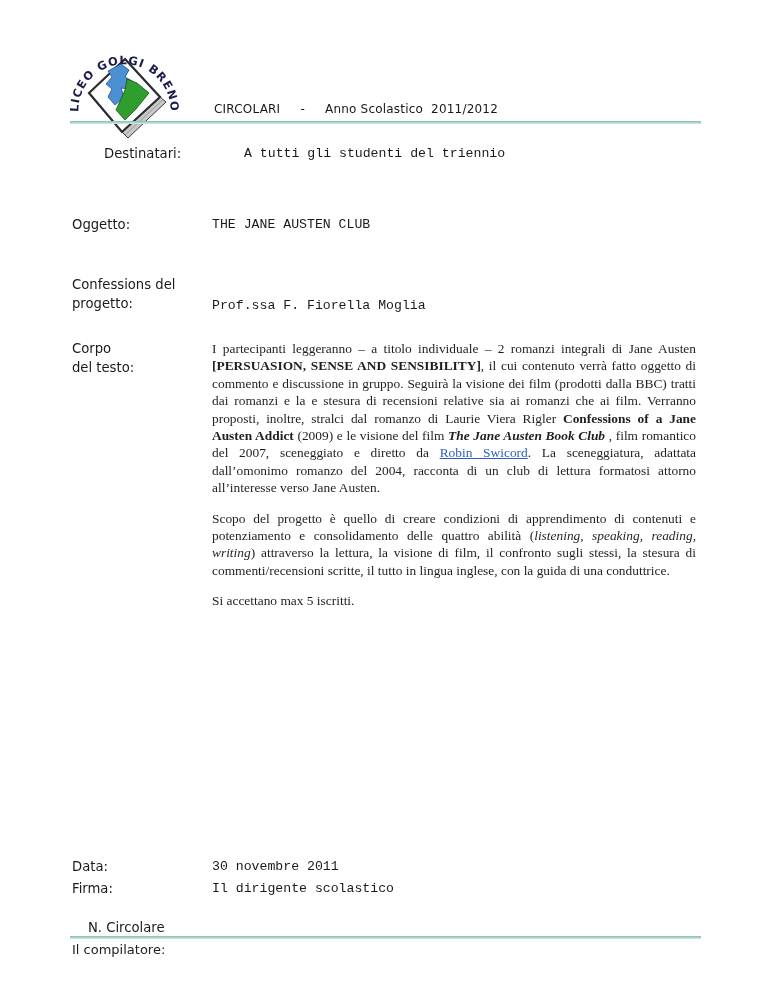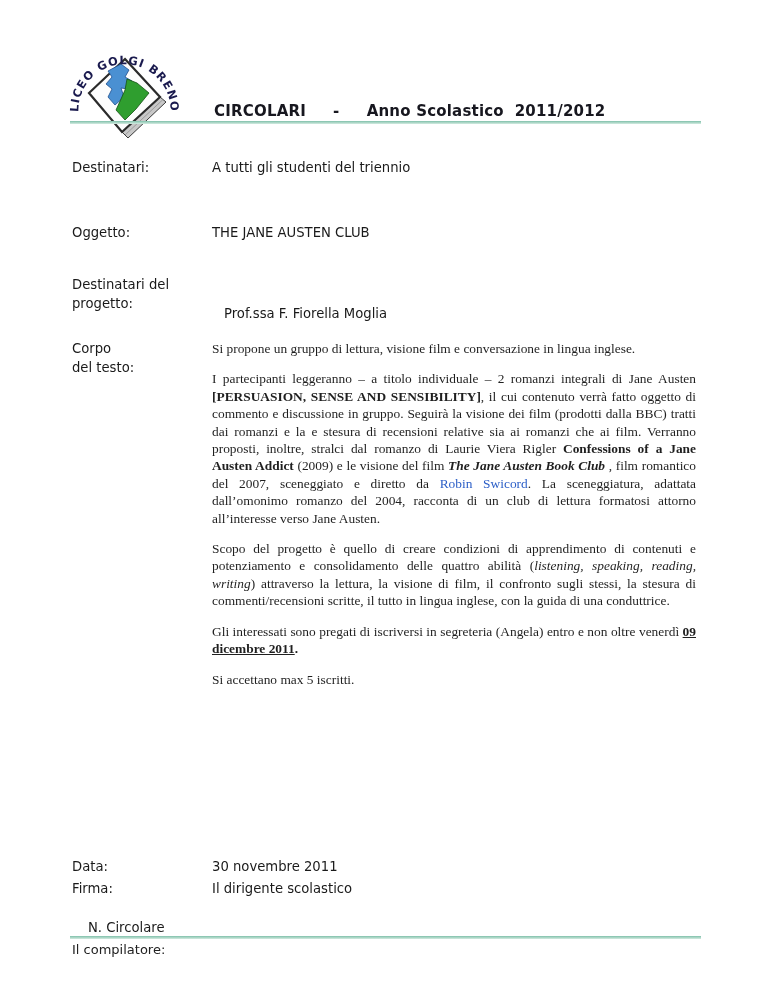--- a/index.html
+++ b/index.html
@@ -7,47 +7,47 @@
     width:768px;height:994px;background:#ffffff;position:relative;
     font-family:"DejaVu Sans", sans-serif;color:#1c1c1c;
     -webkit-font-smoothing:antialiased;
   }
   .abs{position:absolute;}
   
   .logo{left:62px;top:32px;width:126px;height:106px;}
   .arc-text{font-family:"DejaVu Sans",sans-serif;font-weight:bold;font-size:11.5px;letter-spacing:1px;fill:#1a1a4e;}
   
   .header-title{
-    left:214px;top:102px;font-size:15px;font-weight:bold;color:#17171f;
+    left:214px;top:102px;font-size:12px;font-weight:normal;color:#17171f;
     white-space:pre;letter-spacing:0.2px;
   }
   .rule{height:3px;background:linear-gradient(to bottom,#7fc0aa,#d4ebe1);}
   .rule-header{left:70px;top:121px;width:631px;}
   .rule-footer{left:70px;top:936px;width:631px;}
   
   .flabel,.fvalue{font-size:13.2px;line-height:18.5px;color:#1a1a1a;}
   .flabel{left:72px;width:138px;}
-  .fvalue{left:212px;width:500px;}
-  .row-destinatari{top:159px;}
-  .row-oggetto{top:224px;}
+  .fvalue{left:212px;width:500px;font-family:Liberation Mono, monospace;}
+  .row-destinatari{top:145px;margin-left:32px;}
+  .row-oggetto{top:216px;}
   .lbl-responsabile{top:276px;}
-  .val-responsabile{top:305px;margin-left:12px;}
+  .val-responsabile{top:297px;}
   .lbl-corpo{top:340px;}
   
   .body-text{
     left:212px;top:340px;width:484px;
     font-family:"Liberation Serif", serif;font-size:13.4px;line-height:17.4px;
     color:#1f1f1f;text-align:justify;
   }
   .body-text p{margin:0 0 13px 0;}
   .body-text p:last-child{margin-bottom:0;}
   .b{font-weight:bold;}
   .i{font-style:italic;}
   .u{text-decoration:underline;}
-  .doc-link{color:#2b5ec7;cursor:pointer;}
+  .doc-link{color:#2b5ec7;text-decoration:underline;cursor:pointer;}
   
   .row-data{top:858px;}
   .row-firma{top:880px;}
   .lbl-ncircolare{top:919px;margin-left:16px;}
   .compilatore{left:72px;top:942px;font-size:13px;font-weight:normal;color:#222;}
 </style>
 </head>
 <body>
 
 <div class="abs logo">
@@ -70,35 +70,33 @@
 <div class="abs header-title">CIRCOLARI     -     Anno Scolastico  2011/2012</div>
 <div class="abs rule rule-header"></div>
 
 <div class="abs flabel row-destinatari">Destinatari:</div>
 <div class="abs fvalue row-destinatari">A tutti gli studenti del triennio</div>
 
 <div class="abs flabel row-oggetto">Oggetto:</div>
 <div class="abs fvalue row-oggetto">THE JANE AUSTEN CLUB</div>
 
 <div class="abs flabel lbl-responsabile">
-  <div>Destinatari del</div>
+  <div>Confessions del</div>
   <div>progetto:</div>
 </div>
 <div class="abs fvalue val-responsabile">Prof.ssa F. Fiorella Moglia</div>
 
 <div class="abs flabel lbl-corpo">
   <div>Corpo</div>
   <div>del testo:</div>
 </div>
 
 <div class="abs body-text">
-    <p><span>Si propone un gruppo di lettura, visione film e conversazione in lingua inglese.</span></p>
     <p><span>I partecipanti leggeranno – a titolo individuale – 2 romanzi integrali di Jane Austen </span><span class="b">[PERSUASION, SENSE AND SENSIBILITY]</span><span>, il cui contenuto verrà fatto oggetto di commento e discussione in gruppo. Seguirà la visione dei film (prodotti dalla BBC) tratti dai romanzi e la e stesura di recensioni relative sia ai romanzi che ai film. Verranno proposti, inoltre, stralci dal romanzo di Laurie Viera Rigler </span><span class="b">Confessions of a Jane Austen Addict</span><span> (2009) e le visione del film </span><span class="b i">The Jane Austen Book Club</span><span> , film romantico del 2007, sceneggiato e diretto da </span><a class="doc-link">Robin Swicord</a><span>. La sceneggiatura, adattata dall’omonimo romanzo del 2004, racconta di un club di lettura formatosi attorno all’interesse verso Jane Austen.</span></p>
     <p><span>Scopo del progetto è quello di creare condizioni di apprendimento di contenuti e potenziamento e consolidamento delle quattro abilità (</span><span class="i">listening, speaking, reading, writing</span><span>) attraverso la lettura, la visione di film, il confronto sugli stessi, la stesura di commenti/recensioni scritte, il tutto in lingua inglese, con la guida di una conduttrice.</span></p>
-    <p><span>Gli interessati sono pregati di iscriversi in segreteria (Angela) entro e non oltre venerdì </span><span class="b u">09 dicembre 2011</span><span class="b">.</span></p>
     <p><span>Si accettano max 5 iscritti.</span></p>
   </div>
 
 <div class="abs flabel row-data">Data:</div>
 <div class="abs fvalue row-data">30 novembre 2011</div>
 
 <div class="abs flabel row-firma">Firma:</div>
 <div class="abs fvalue row-firma">
   <div>Il dirigente scolastico</div>
 </div>

